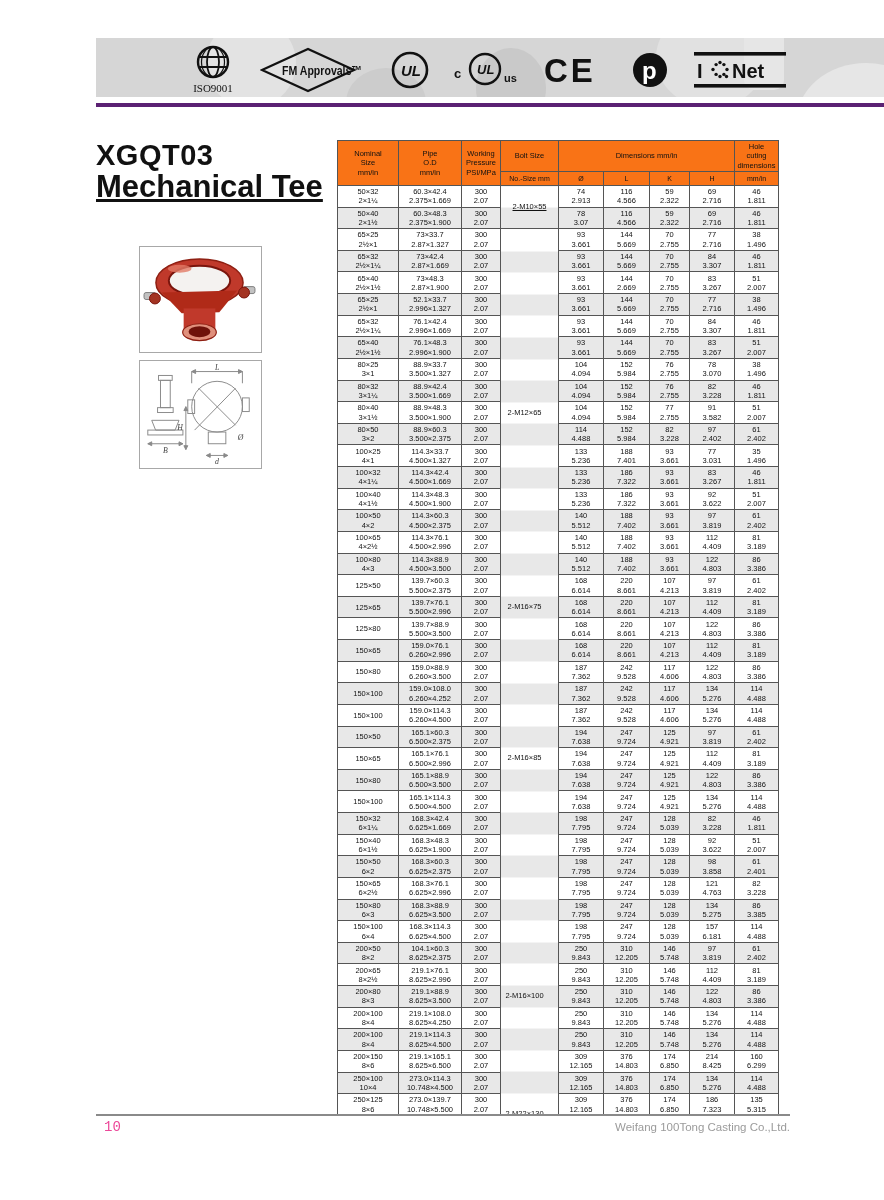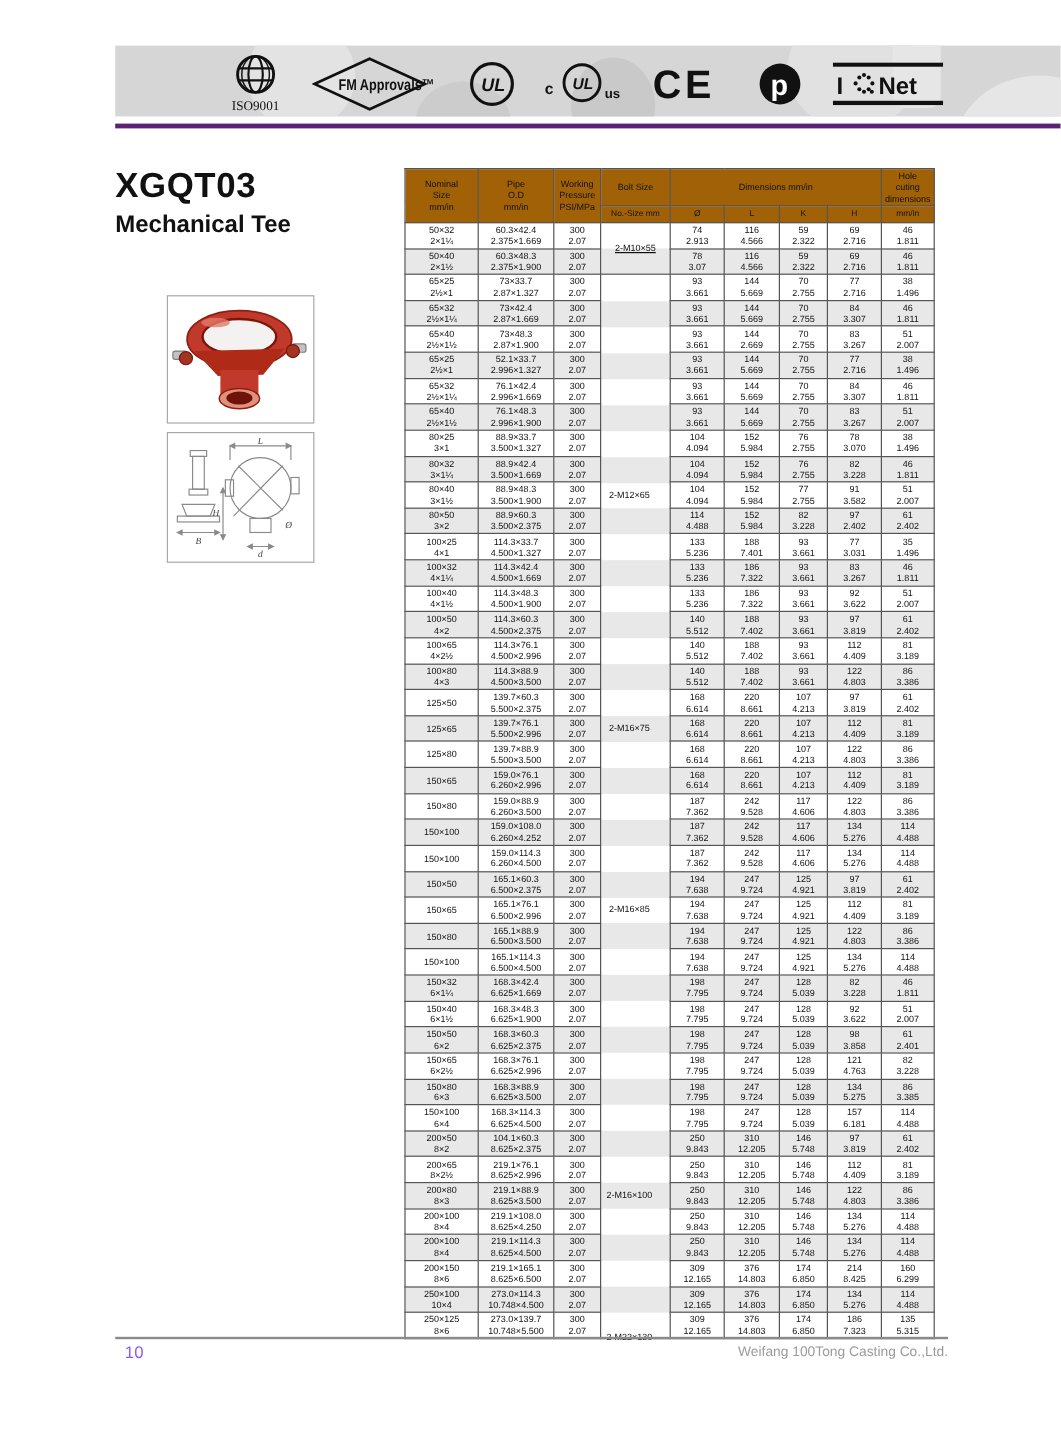--- a/index.html
+++ b/index.html
@@ -7,42 +7,42 @@
         font-family:"Liberation Sans",sans-serif;color:#111;}
   
   .band{position:absolute;left:96px;right:0;top:38px;height:59px;background:#d6d6d6;overflow:hidden;}
   .blob{position:absolute;border-radius:50%;}
   .rule{position:absolute;left:96px;right:0;top:103px;height:4px;background:#5b2173;}
   .logos{position:absolute;left:190px;top:44px;height:52px;display:flex;align-items:center;gap:24px;}
   .logos svg{display:block;}
   
   .titleblock{position:absolute;left:96px;top:138px;width:230px;text-align:left;}
   .model{font-size:29px;font-weight:bold;letter-spacing:.5px;line-height:34px;}
-  .pname{font-size:20px;font-weight:bold;line-height:30px;}
+  .pname{font-size:31px;font-weight:bold;line-height:30px;text-decoration:underline;}
   .imgbox{position:absolute;border:1px solid #a8a8a8;background:#fff;}
   .photo{left:139px;top:246px;width:121px;height:105px;}
   .draw{left:139px;top:360px;width:121px;height:107px;}
   
   .spec{position:absolute;left:337px;top:140px;border-collapse:collapse;table-layout:fixed;
         font-size:7.5px;line-height:9.2px;text-align:center;}
   .spec th,.spec td{border:1px solid #555;padding:0;font-weight:normal;}
   .spec{border:1.5px solid #111;}
-  .spec thead th{background:#a16207;font-size:7.5px;}
+  .spec thead th{background:#f97316;font-size:7.5px;}
   .spec thead tr:first-child th{height:30px;}
   .spec thead tr:last-child th{height:13px;font-size:7px;}
   .pre{white-space:pre-line;}
   .spec tbody td{height:21.6px;box-sizing:border-box;vertical-align:middle;}
   .spec tbody tr:nth-child(even){background:#e8e8e8;}
   .boltfirst{background:linear-gradient(#fff 0 50%,#e8e8e8 50% 100%);text-decoration:underline;}
   .boltrest{background:repeating-linear-gradient(180deg,#fff 0 21.6px,#e8e8e8 21.6px 43.2px);vertical-align:top;}
   .boltwrap{position:relative;width:100%;height:886px;}
   .boltlabel{position:absolute;left:0;right:10px;text-align:center;transform:translateY(-50%);}
   
   .footline{position:absolute;left:96px;top:1114px;width:694px;border-top:2px solid #8a8a8a;}
-  .pagenum{position:absolute;left:104px;top:1119px;font-size:14px;color:#8b5cf6;}
+  .pagenum{position:absolute;left:104px;top:1119px;font-size:14px;color:#ec4899;font-family:Liberation Mono, monospace;}
   .company{position:absolute;right:94px;top:1121px;font-size:11.5px;color:#9b9b9b;}
 </style>
 </head>
 <body>
 
 <div class="page">
 
   <div class="band">
     <div class="blob" style="left:110px;top:-20px;width:90px;height:90px;background:#e3e3e3;"></div>
     <div class="blob" style="left:380px;top:10px;width:70px;height:80px;background:#c9c9c9;"></div>

